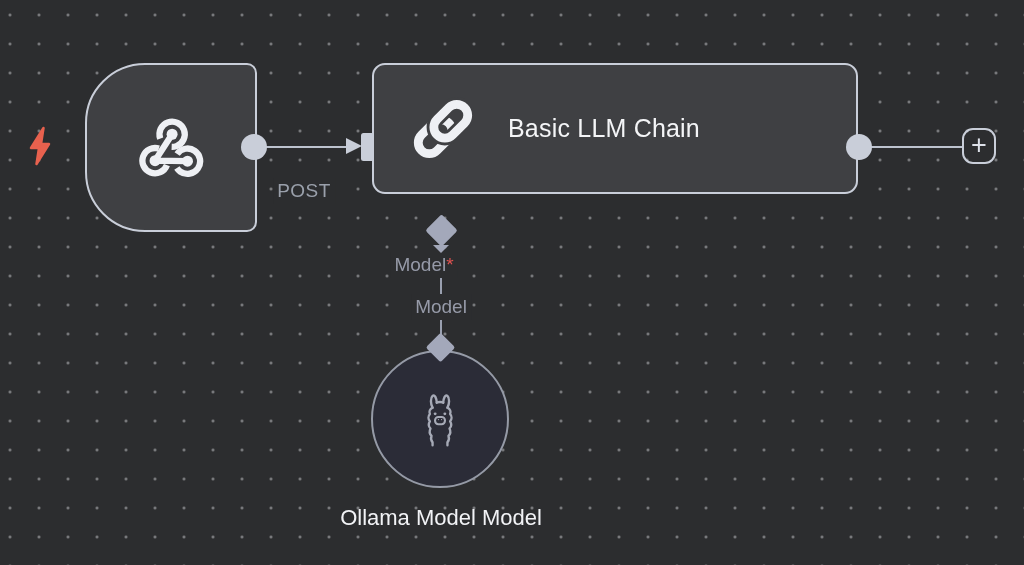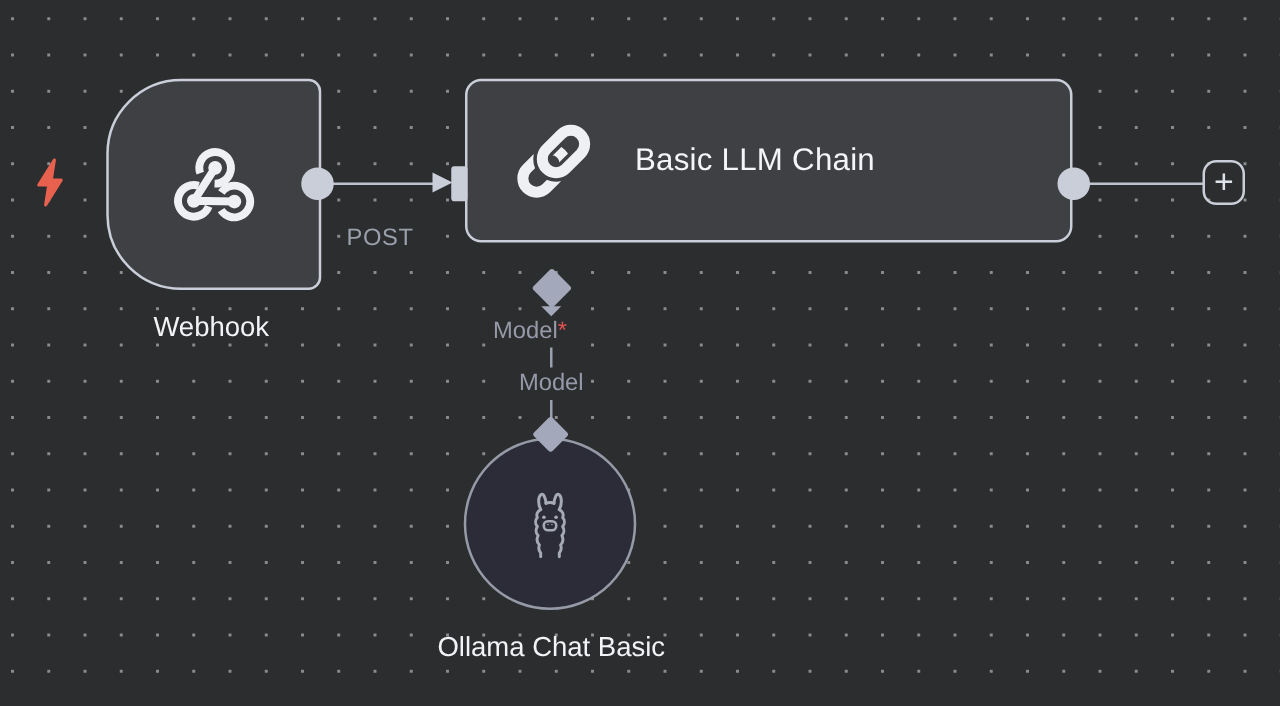--- a/index.html
+++ b/index.html
@@ -84,21 +84,20 @@
         <circle cx="18" cy="16.8" r="4.6" stroke-dasharray="23.3 5.6" transform="rotate(-145 18 16.8)"></circle>
         <path d="M12.4 7 L6.2 16.6 M6.2 16.6 L18 16.8" stroke-linecap="round"></path>
       </g>
       <g fill="#eef0f4">
         <circle cx="12.4" cy="7" r="2"></circle>
           <circle cx="6.2" cy="16.6" r="2"></circle>
           <circle cx="18" cy="16.8" r="2"></circle>
       </g>
     </svg>
   </div>
-  <div class="node-label label-webhook">Webhook</div>
 
   <div class="node node-llm">
     <svg width="74" height="74" viewBox="0 0 84 84">
       <g transform="rotate(-45 42 42)" fill="none">
         <rect x="7.5" y="29.5" width="44" height="25" rx="12.5" stroke="#eef0f4" stroke-width="10"></rect>
         <rect x="32.5" y="29.5" width="44" height="25" rx="12.5" stroke="#3f4043" stroke-width="16.5"></rect>
         <rect x="32.5" y="29.5" width="44" height="25" rx="12.5" stroke="#eef0f4" stroke-width="10"></rect>
       </g>
     </svg>
     <div class="node-title">Basic LLM Chain</div>
@@ -115,15 +114,15 @@
         <rect x="19.2" y="28" width="9.6" height="7" rx="3.2" stroke-width="2"></rect>
       </g>
       <g fill="#a6aab6">
         <circle cx="19.3" cy="25" r="1.4"></circle>
           <circle cx="28.7" cy="25" r="1.4"></circle>
         <circle cx="22.5" cy="30.6" r="0.6"></circle>
           <circle cx="25.5" cy="30.6" r="0.6"></circle>
       </g>
     </svg>
   </div>
-  <div class="node-label label-ollama">Ollama Chat Basic</div>
+  <div class="node-label label-ollama">Ollama Model Model</div>
 
 </div>
 
 </body></html>

